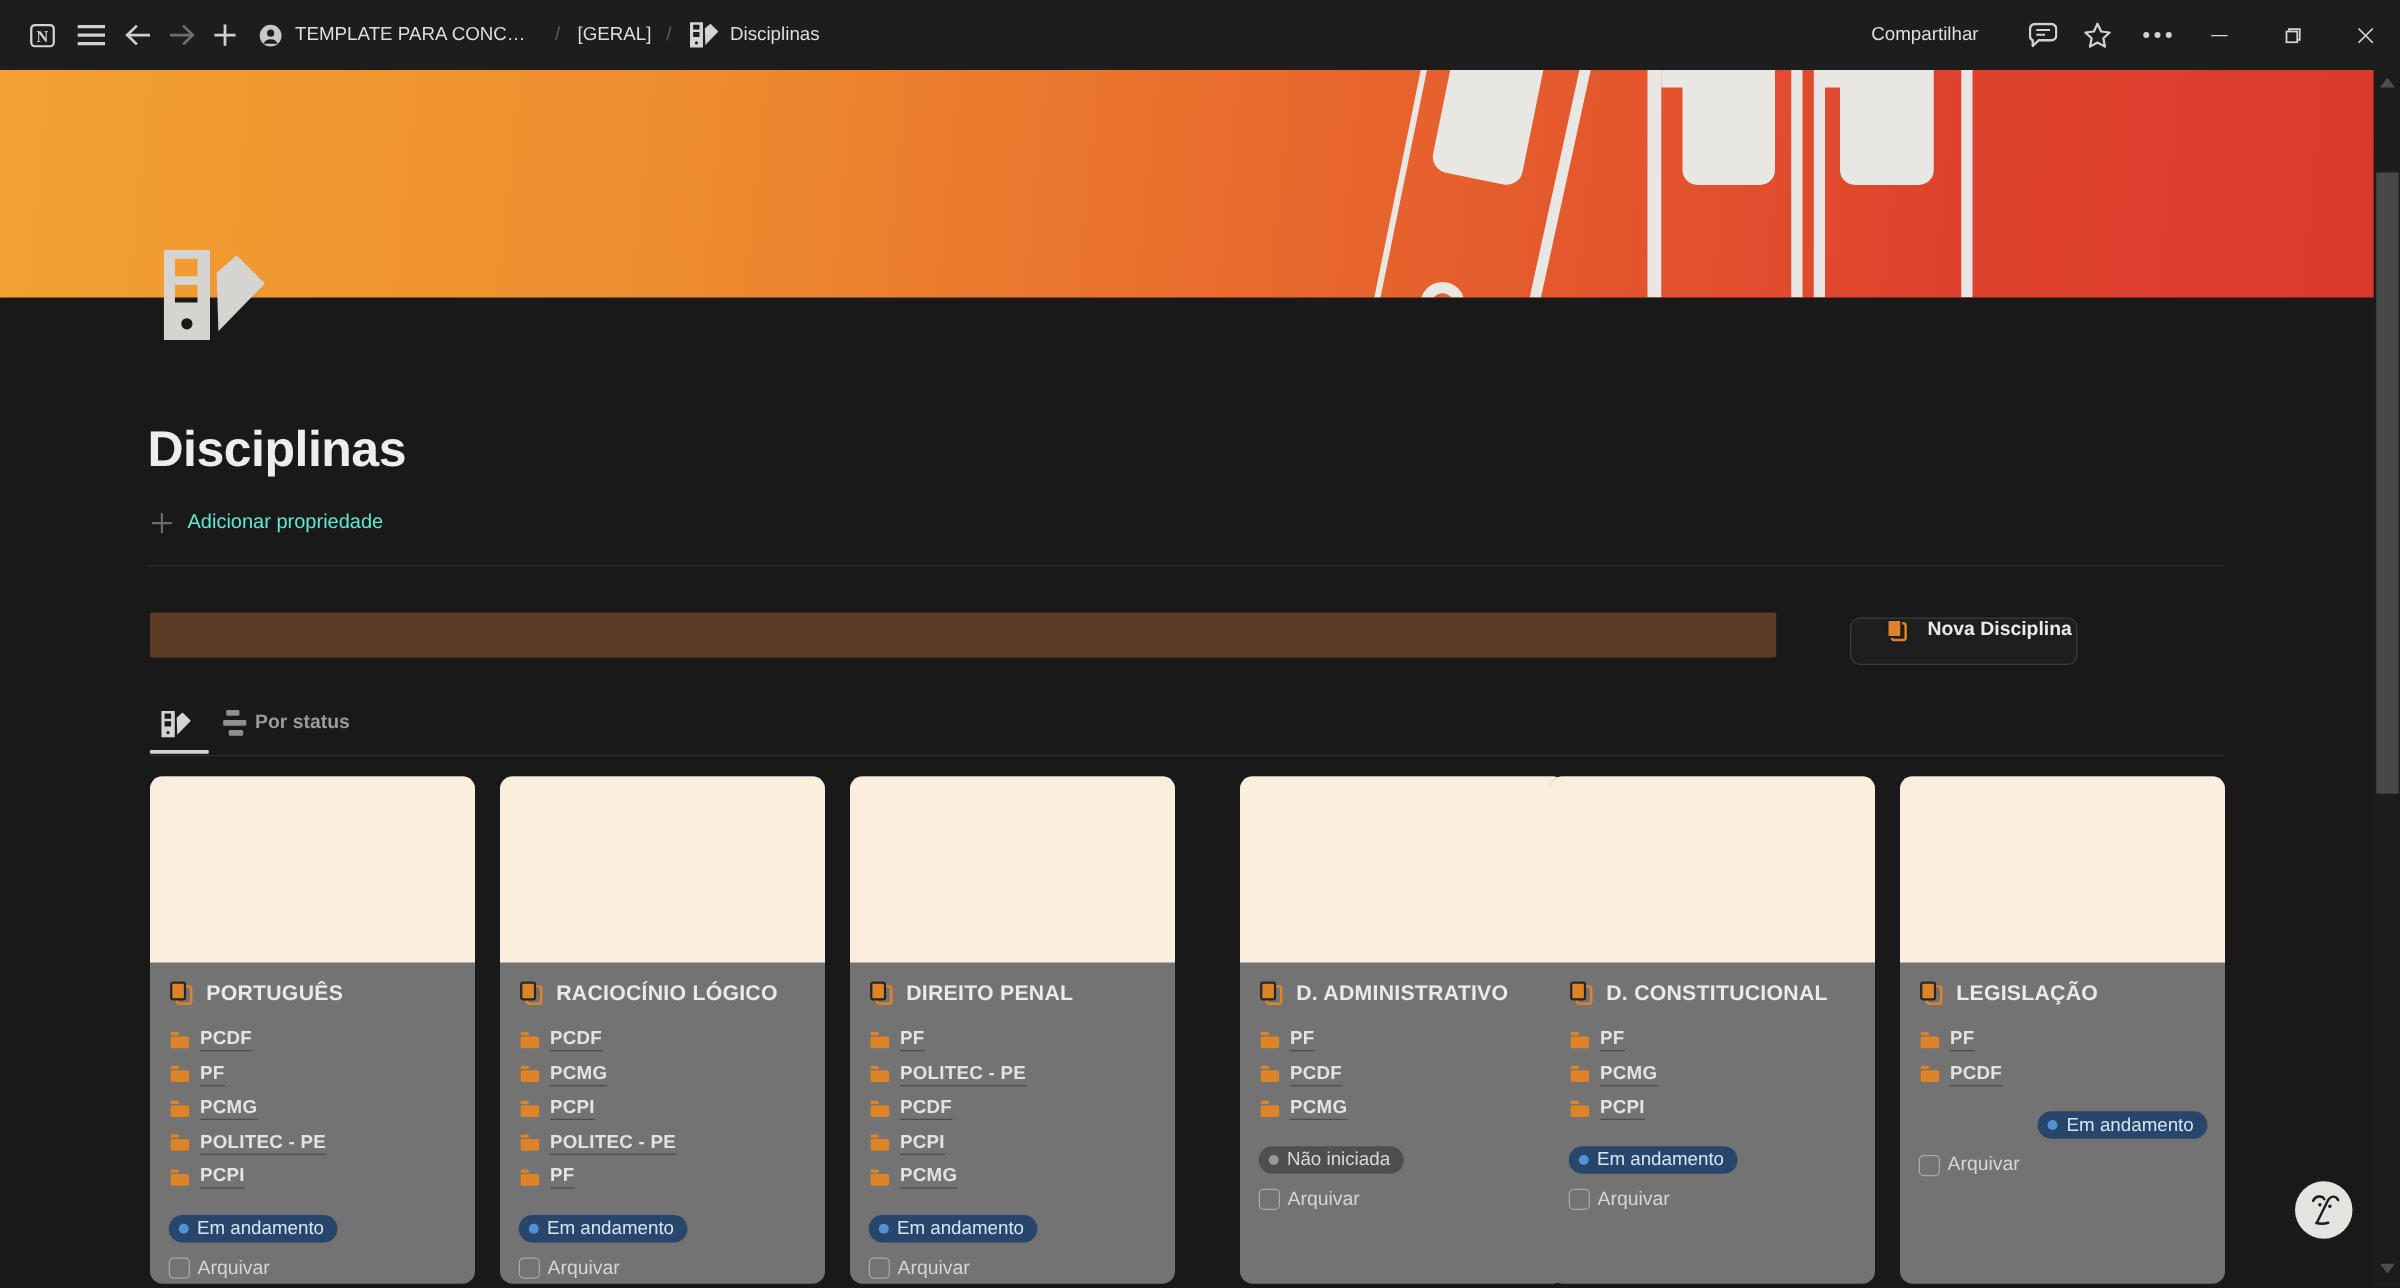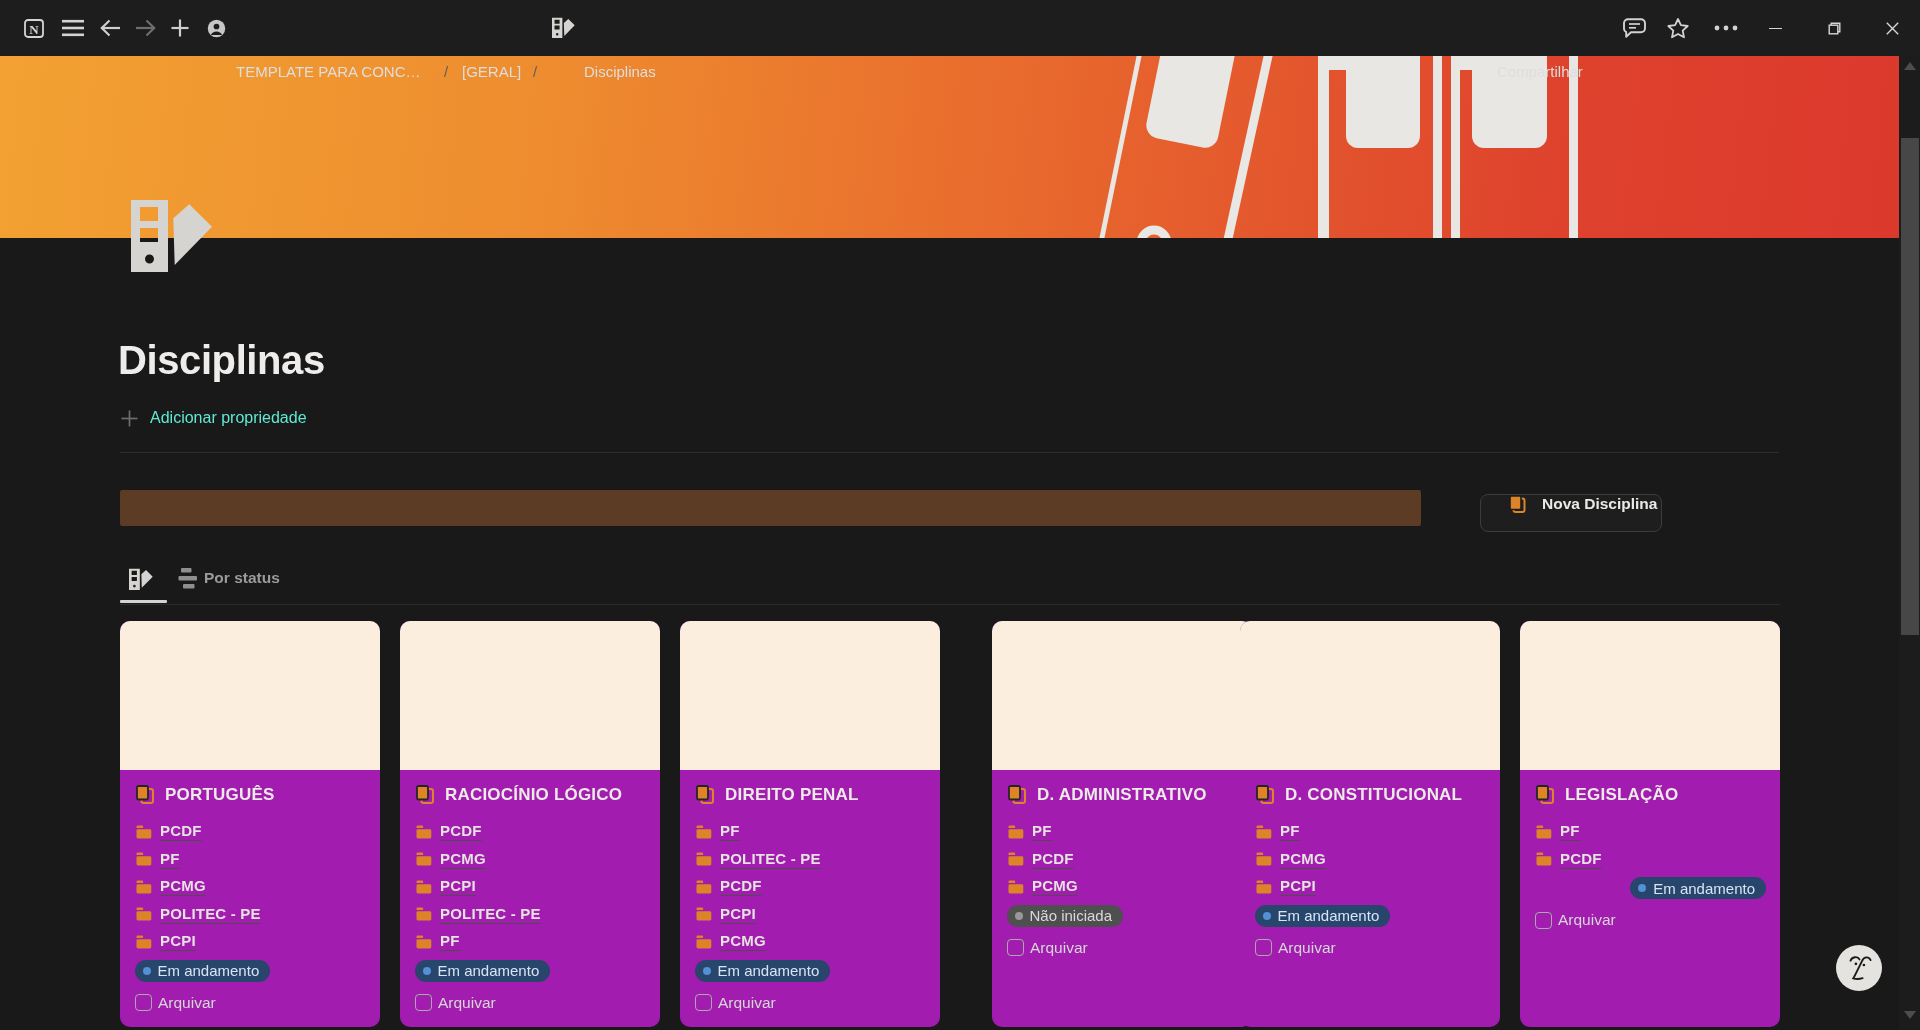--- a/index.html
+++ b/index.html
@@ -3,21 +3,21 @@
 <meta charset="utf-8">
 <style>
   * { margin:0; padding:0; box-sizing:border-box; }
   html,body { width:1920px; height:1030px; overflow:hidden; background:#191919;
     font-family:"Liberation Sans", sans-serif; }
   .abs { position:absolute; }
   #stage { position:relative; width:1920px; height:1030px; background:#191919; }
 
   
   #topbar { position:absolute; left:0; top:0; width:1920px; height:56px; background:#1d1d1d; }
-  .tbtxt { position:absolute; font-size:15px; color:#dedede; line-height:56px; height:56px;margin-top:44px; }
+  .tbtxt { position:absolute; font-size:15px; color:#dedede; line-height:56px; height:56px; }
 
   
   #cover { position:absolute; left:0; top:56px; width:1899px; height:182px;
     background:linear-gradient(96deg,#f2a132 0%,#ee8d2f 28%,#e8682d 55%,#de422d 82%,#dc392d 100%); overflow:hidden; }
 
   
   #sbar { position:absolute; left:1899px; top:56px; width:21px; height:974px; background:#1c1c1c; }
   #sthumb { position:absolute; left:1901px; top:138px; width:18px; height:497px; background:#474747; }
 
   
@@ -30,31 +30,31 @@
   
   #brown { position:absolute; left:120px; top:490px; width:1301px; height:36px; background:#5d3c25; border-radius:2px; }
   #newbtn { position:absolute; left:1480px; top:494px; width:182px; height:38px;
     border:1px solid #3c3c3c; border-radius:8px; background:rgba(255,255,255,0.025);
     display:flex; align-items:flex-start; gap:15px; padding-left:28px;
     color:#eceae7; font-size:15.5px; font-weight:700; }
   #tabline { position:absolute; left:120px; top:600px; width:47px; height:3px; background:#d3d3d3; border-radius:1px; }
   #porstatus { position:absolute; left:204px; top:569px; font-size:15.5px; font-weight:700; color:#9b9b9b; }
 
   
-  .card { position:absolute; top:621px; width:260px; height:406px; background:#a21caf;
+  .card { position:absolute; top:621px; width:260px; height:406px; background:#737373;
     border-radius:10px; overflow:hidden; }
   .ccream { height:149px; background:#fbeede; }
   .cbody { padding:12px 14px 0 16px; }
   .ctitle { display:flex; align-items:center; gap:10px; height:26px;
     font-size:17px; font-weight:700; color:#eceae7; letter-spacing:0.2px; white-space:nowrap; }
   .items { margin-top:10px; }
   .item { display:flex; align-items:center; gap:8px; height:27.5px; white-space:nowrap; }
   .item b { font-size:15px; font-weight:700; color:#e5e3e0; letter-spacing:0.2px;
     border-bottom:1px solid #4d4d4d; padding-bottom:1px; line-height:17px; }
-  .pill { display:inline-flex; align-items:center; margin-top:4px; margin-left:-1.5px; height:22px;
+  .pill { display:inline-flex; align-items:center; margin-top:16px; margin-left:-1.5px; height:22px;
     border-radius:11px; padding:0 11px 0 8px; font-size:15px; gap:7px; }
   .pill.blue { background:#28456c; color:#d7e5f4; }
   .pill.blue .dot { width:8px; height:8px; border-radius:50%; background:#5291d6; }
   .pill.grey { background:#4f4f4f; color:#d9d9d9; }
   .pill.grey .dot { width:8px; height:8px; border-radius:50%; background:#989898; }
   .arq { display:flex; align-items:center; gap:6px; margin-top:8px; height:26px;
     color:#d6d6d6; font-size:15.5px; }
   .cb { width:17px; height:17px; border:1.6px solid #a9a9a9; border-radius:4px; margin-left:-1px; }
 
   

